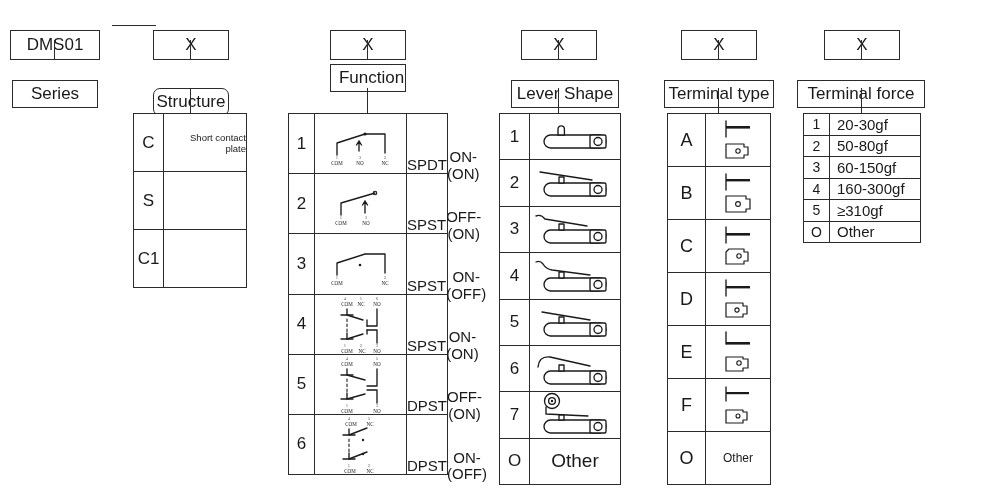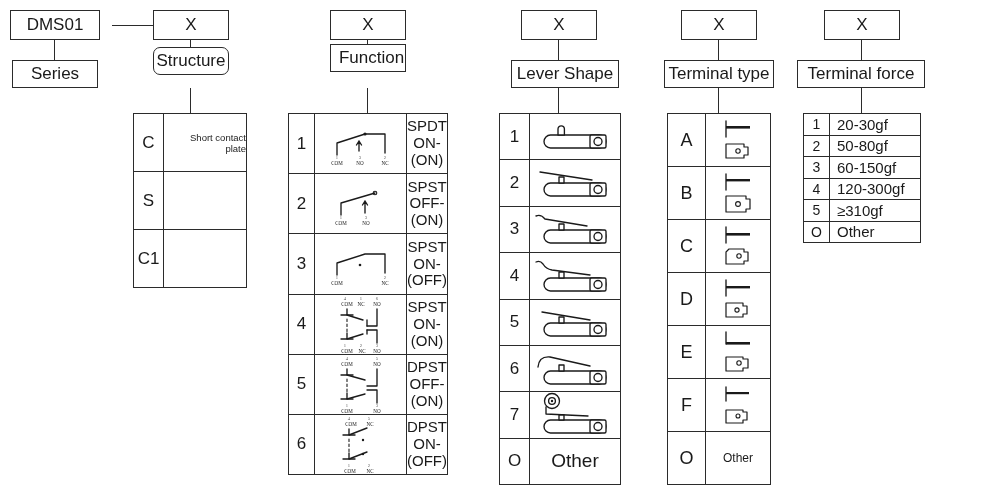--- a/index.html
+++ b/index.html
@@ -7,21 +7,21 @@
     width:1000px;height:501px;background:#ffffff;
     font-family:"Liberation Sans", sans-serif;
     color:#1a1a1a;position:relative;overflow:hidden;
   }
   .stage{position:absolute;left:0;top:0;width:1000px;height:501px;}
 
   
   .box{
     position:absolute;border:1.4px solid #2b2b2b;background:#fff;
     display:flex;align-items:center;justify-content:center;
-    box-sizing:border-box;white-space:nowrap;
+    box-sizing:border-box;white-space:nowrap;margin-top:20px;
   }
   .box.code{font-size:17px;}
   .box.name{font-size:17px;}
 
   .vline{position:absolute;background:#2b2b2b;width:1.3px;}
   .hline{position:absolute;background:#2b2b2b;height:1.4px;}
 
   
   .tbl{
     position:absolute;border:1.4px solid #2b2b2b;background:#fff;
@@ -41,22 +41,22 @@
   #structure-table .tc-key{width:30px;font-size:17px;}
   #structure-table .tc-val{font-size:9.5px;padding-left:9px;color:#222;}
 
   
   #function-table .tc-key{width:26px;font-size:17px;}
   #function-table .sym{
     width:92px;border-right:1.3px solid #2b2b2b;box-sizing:border-box;
     display:flex;align-items:center;justify-content:center;flex:none;
   }
   #function-table .tc-val{
-    justify-content:center;text-align:center;font-size:15px;line-height:1.12;
-    flex-direction:column;
+    justify-content:flex-start;text-align:center;font-size:15px;line-height:1.12;
+    margin-top:44px;
   }
 
   
   #lever-table .tc-key{width:30px;font-size:17px;}
   #lever-table .tc-val{justify-content:center;}
   #lever-table .other{font-size:19px;}
 
   
   #terminal-table .tc-key{width:38px;font-size:18px;}
   #terminal-table .tc-val{justify-content:center;}
@@ -80,21 +80,21 @@
 
 <div class="stage">
 
   <div class="box code" style="left:10px;top:10px;width:90px;height:30px;">DMS01</div>
   <div class="hline" style="left:112px;top:25px;width:44px;"></div>
   <div class="vline" style="left:54px;top:40px;height:20px;"></div>
   <div class="box name" style="left:12px;top:60px;width:86px;height:28px;">Series</div>
 
   <div class="box code" style="left:153px;top:10px;width:76px;height:30px;">X</div>
   <div class="vline" style="left:190px;top:40px;height:20px;"></div>
-  <div class="box name" style="left:153px;top:47px;width:76px;height:28px;border-radius:7px;">Structure</div>
+  <div class="box name" style="left:153px;top:68px;width:76px;height:28px;border-radius:7px;">Structure</div>
   <div class="vline" style="left:190px;top:88px;height:25px;"></div>
 
   <div class="box code" style="left:330px;top:10px;width:76px;height:30px;">X</div>
   <div class="vline" style="left:367px;top:40px;height:20px;"></div>
   <div class="box name" style="left:330px;top:44px;width:76px;height:28px;padding-left:7px;">Function</div>
   <div class="vline" style="left:367px;top:88px;height:25px;"></div>
 
   <div class="box code" style="left:521px;top:10px;width:76px;height:30px;">X</div>
   <div class="vline" style="left:558px;top:40px;height:20px;"></div>
   <div class="box name" style="left:511px;top:60px;width:108px;height:28px;">Lever Shape</div>
@@ -460,21 +460,21 @@
     <div class="trow">
       <div class="tc-key">2</div>
       <div class="tc-val">50-80gf</div>
     </div>
     <div class="trow">
       <div class="tc-key">3</div>
       <div class="tc-val">60-150gf</div>
     </div>
     <div class="trow">
       <div class="tc-key">4</div>
-      <div class="tc-val">120-300gf</div>
+      <div class="tc-val">160-300gf</div>
     </div>
     <div class="trow">
       <div class="tc-key">5</div>
       <div class="tc-val">≥310gf</div>
     </div>
     <div class="trow">
       <div class="tc-key">O</div>
       <div class="tc-val">Other</div>
     </div>
   </div>

